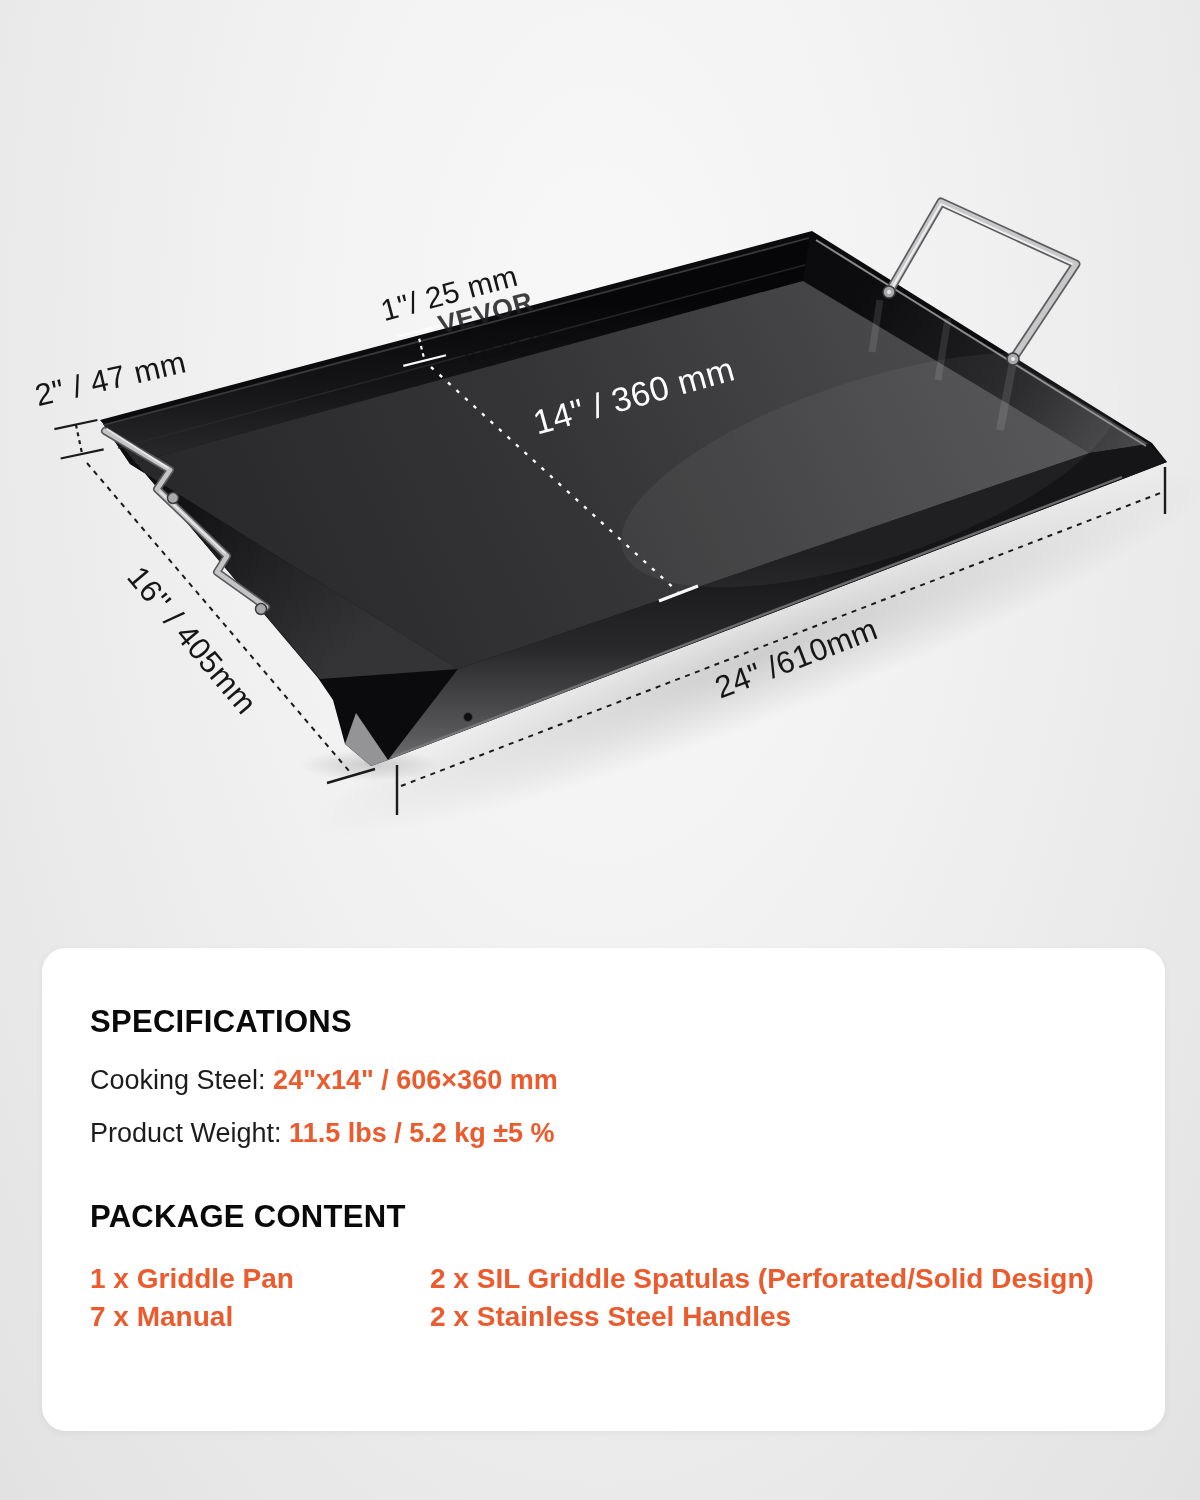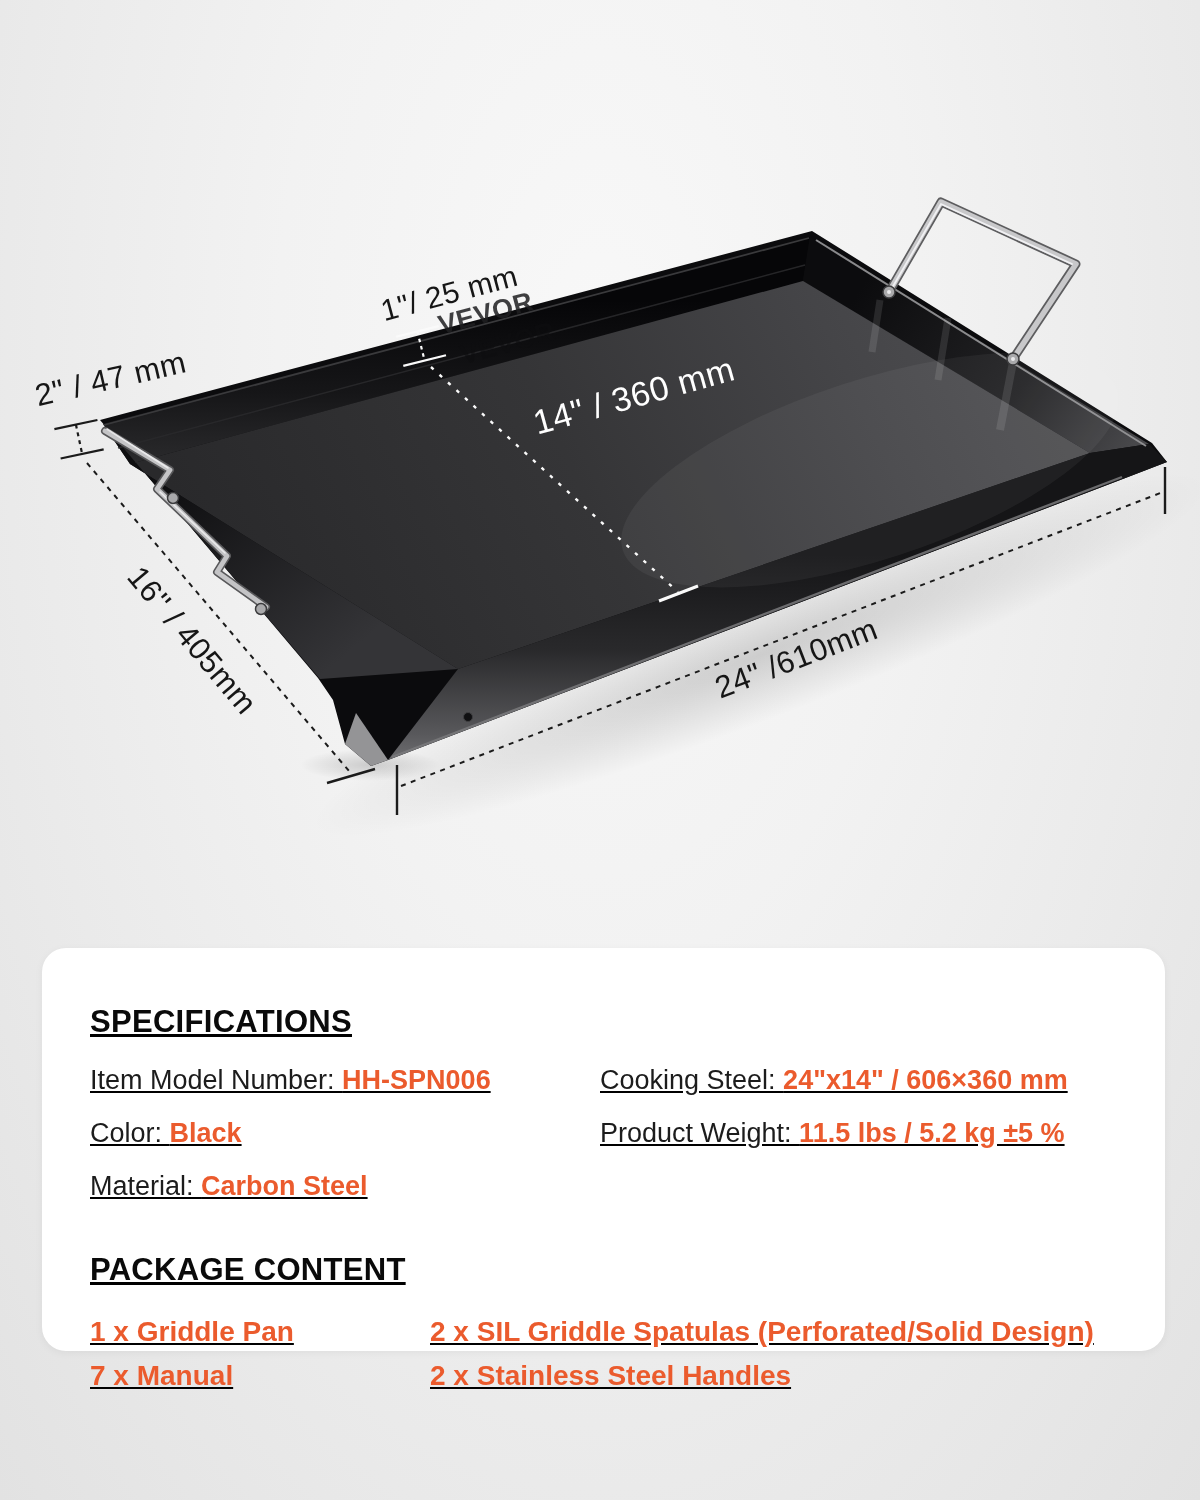--- a/index.html
+++ b/index.html
@@ -14,47 +14,46 @@
     width: 1200px; height: 945px;
   }
   .stage svg { display: block; }
   .dim-text {
     font-family: "Liberation Sans", sans-serif;
     letter-spacing: 0.5px;
   }
   .card {
     position: absolute;
     left: 42px; top: 948px;
-    width: 1123px; height: 403px;
+    width: 1123px; height: 483px;
     background: #ffffff;
     border-radius: 24px;
     box-shadow: 0 2px 8px rgba(0,0,0,0.05);
     box-sizing: border-box;
     padding: 56px 44px 0 48px;
-    text-decoration: underline;
   }
   .section-title {
     margin: 0;
     font-size: 31px;
     font-weight: 700;
     letter-spacing: 0.3px;
     color: #0a0a0a;
   }
   .spec-grid {
     display: grid;
     grid-template-columns: 510px auto;
     margin-top: 25px;
   }
   .spec-row { margin: 0 0 21px 0; font-size: 27px; line-height: 1.18; color: #1c1c1c; white-space: nowrap; }
   .spec-row .val { color: var(--accent, #EB5B2D); font-weight: 700; }
   .pkg-title { margin-top: 28px; }
   .pkg-grid {
     display: grid;
     grid-template-columns: 340px auto;
-    row-gap: 12px;
+    row-gap: 6px;
     margin-top: 28px;
   }
   .pkg-item {
     font-size: 28px;
     font-weight: 700;
     color: var(--accent, #EB5B2D);
     white-space: nowrap;
   }
 </style>
 </head>
@@ -178,25 +177,20 @@
     <text class="dim-text" transform="translate(184,647) rotate(50)" text-anchor="middle" font-size="31" fill="#161616">16'' / 405mm</text>
     <text class="dim-text" transform="translate(800,668) rotate(-21)" text-anchor="middle" font-size="31" fill="#161616">24" /610mm</text>
   </svg>
 </div>
 
 <section class="card">
   <h2 class="section-title">SPECIFICATIONS</h2>
 
   <div class="spec-grid">
     <div class="spec-col">
-      <p class="spec-row"><span class="lbl">Item Model Number: </span><span class="val">HH-SPN006</span></p>
-      <p class="spec-row"><span class="lbl">Color: </span><span class="val">Black</span></p>
-      <p class="spec-row"><span class="lbl">Material: </span><span class="val">Carbon Steel</span></p>
-    </div>
-    <div class="spec-col">
       <p class="spec-row"><span class="lbl">Cooking Steel: </span><span class="val">24"x14" / 606×360 mm</span></p>
       <p class="spec-row"><span class="lbl">Product Weight: </span><span class="val">11.5 lbs / 5.2 kg ±5 %</span></p>
     </div>
   </div>
 
   <h2 class="section-title pkg-title">PACKAGE CONTENT</h2>
 
   <div class="pkg-grid">
     <div class="pkg-item">1 x Griddle Pan</div>
     <div class="pkg-item">2 x SIL Griddle Spatulas  (Perforated/Solid Design)</div>

